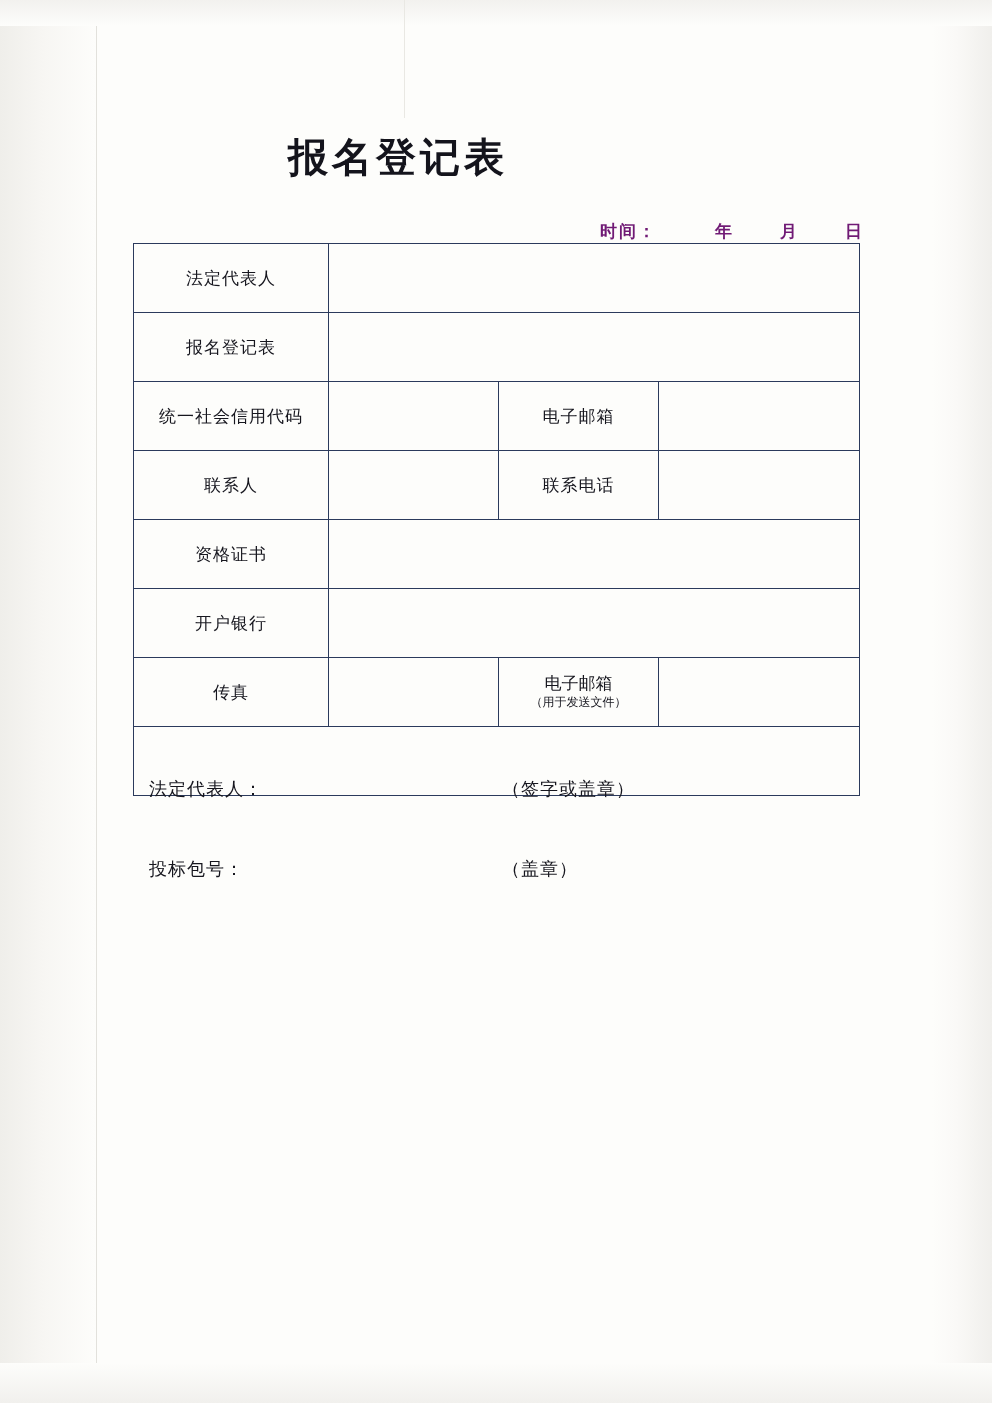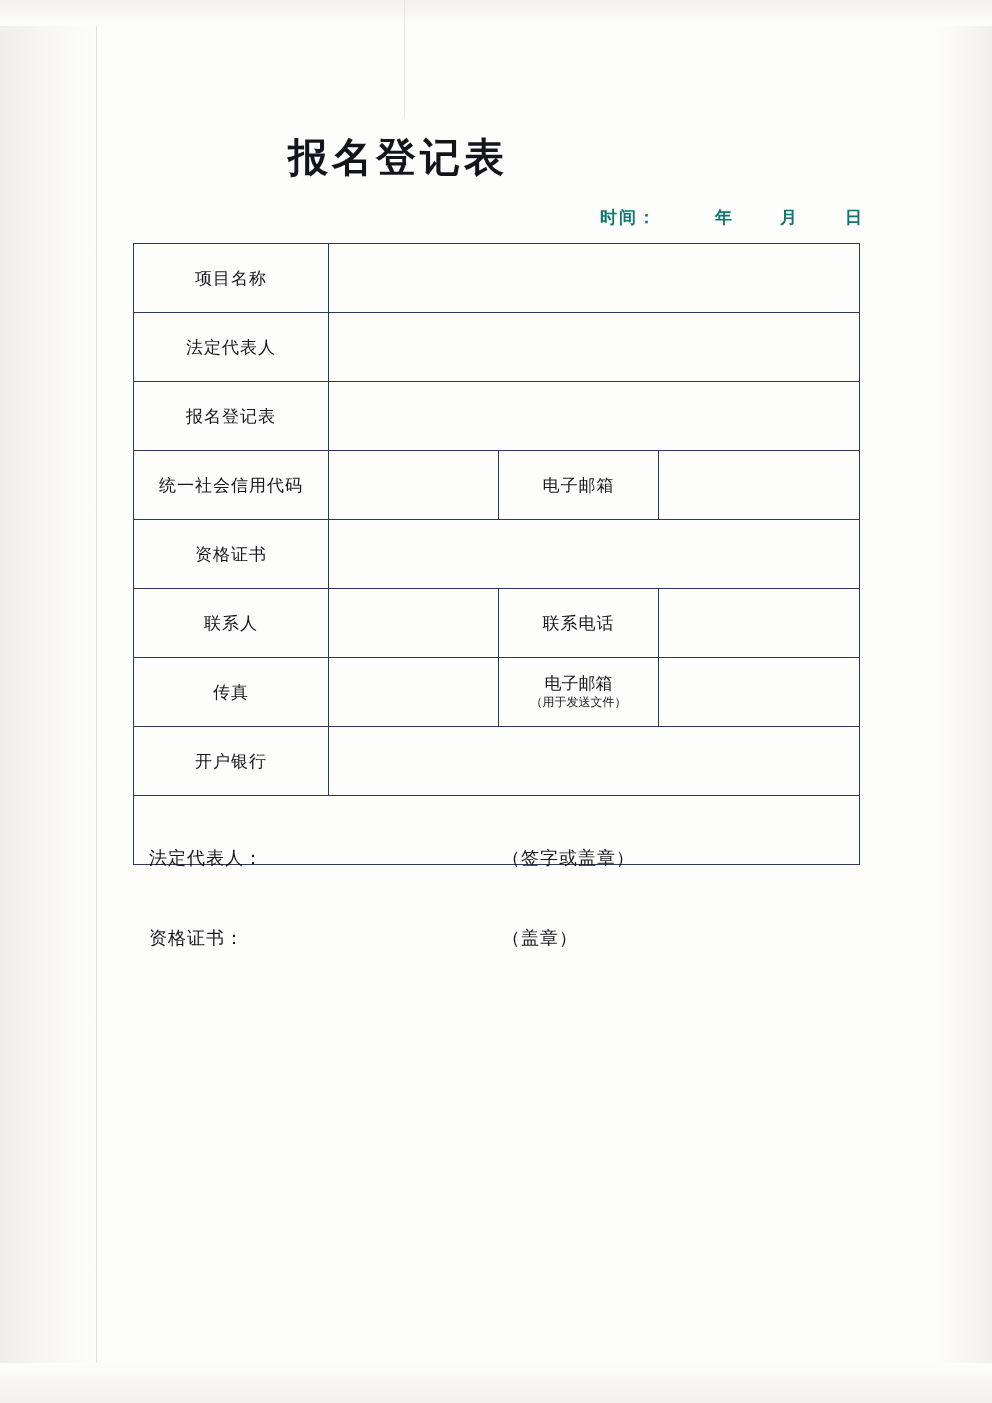--- a/index.html
+++ b/index.html
@@ -74,27 +74,27 @@
     font-family: "DejaVu Sans", "Liberation Sans", sans-serif;
     font-size: 40px;
     font-weight: bold;
     letter-spacing: 4px;
     color: #14141c;
   }
 
   
   .date-line {
     position: absolute;
-    top: 206px;
+    top: 220px;
     left: 600px;
     width: 290px;
     font-family: "DejaVu Sans", "Liberation Sans", sans-serif;
     font-size: 17px;
     font-weight: bold;
-    color: #0f766e;
+    color: #701a75;
     display: flex;
     align-items: flex-start;
   }
   .date-line .lbl { letter-spacing: 2px; }
   .date-line .unit { display: inline-block; }
   .date-line .u-year { margin-left: 58px; }
   .date-line .u-month { margin-left: 48px; }
   .date-line .u-day { margin-left: 48px; }
 
   
@@ -188,68 +188,64 @@
 
   <table class="form-table">
     <colgroup>
       <col style="width:195px">
       <col style="width:170px">
       <col style="width:160px">
       <col style="width:201px">
     </colgroup>
     <tbody>
       <tr>
-        <td class="lbl-cell">项目名称</td>
-        <td class="val-cell" colspan="3"></td>
-      </tr>
-      <tr>
         <td class="lbl-cell">法定代表人</td>
         <td class="val-cell" colspan="3"></td>
       </tr>
       <tr>
         <td class="lbl-cell">报名登记表</td>
         <td class="val-cell" colspan="3"></td>
       </tr>
       <tr>
         <td class="lbl-cell">统一社会信用代码</td>
         <td class="val-cell"></td>
         <td class="lbl-cell">电子邮箱</td>
         <td class="val-cell"></td>
       </tr>
       <tr>
+        <td class="lbl-cell">联系人</td>
+        <td class="val-cell"></td>
+        <td class="lbl-cell">联系电话</td>
+        <td class="val-cell"></td>
+      </tr>
+      <tr>
         <td class="lbl-cell">资格证书</td>
         <td class="val-cell" colspan="3"></td>
       </tr>
       <tr>
-        <td class="lbl-cell">联系人</td>
-        <td class="val-cell"></td>
-        <td class="lbl-cell">联系电话</td>
-        <td class="val-cell"></td>
+        <td class="lbl-cell">开户银行</td>
+        <td class="val-cell" colspan="3"></td>
       </tr>
       <tr>
         <td class="lbl-cell">传真</td>
         <td class="val-cell"></td>
         <td class="email-cell">
           <span>电子邮箱</span>
           <span class="sub-note">（用于发送文件）</span>
         </td>
         <td class="val-cell"></td>
-      </tr>
-      <tr>
-        <td class="lbl-cell">开户银行</td>
-        <td class="val-cell" colspan="3"></td>
       </tr>
       <tr>
         <td class="footer-cell" colspan="4">
           <div class="sign-row r1">
             <span class="sign-label">法定代表人：</span>
             <span class="sign-paren">（签字或盖章）</span>
           </div>
           <div class="sign-row r2">
-            <span class="sign-label">资格证书：</span>
+            <span class="sign-label">投标包号：</span>
             <span class="sign-paren c2">（盖章）</span>
           </div>
         </td>
       </tr>
     </tbody>
   </table>
 
 </div>
 
 </body></html>

